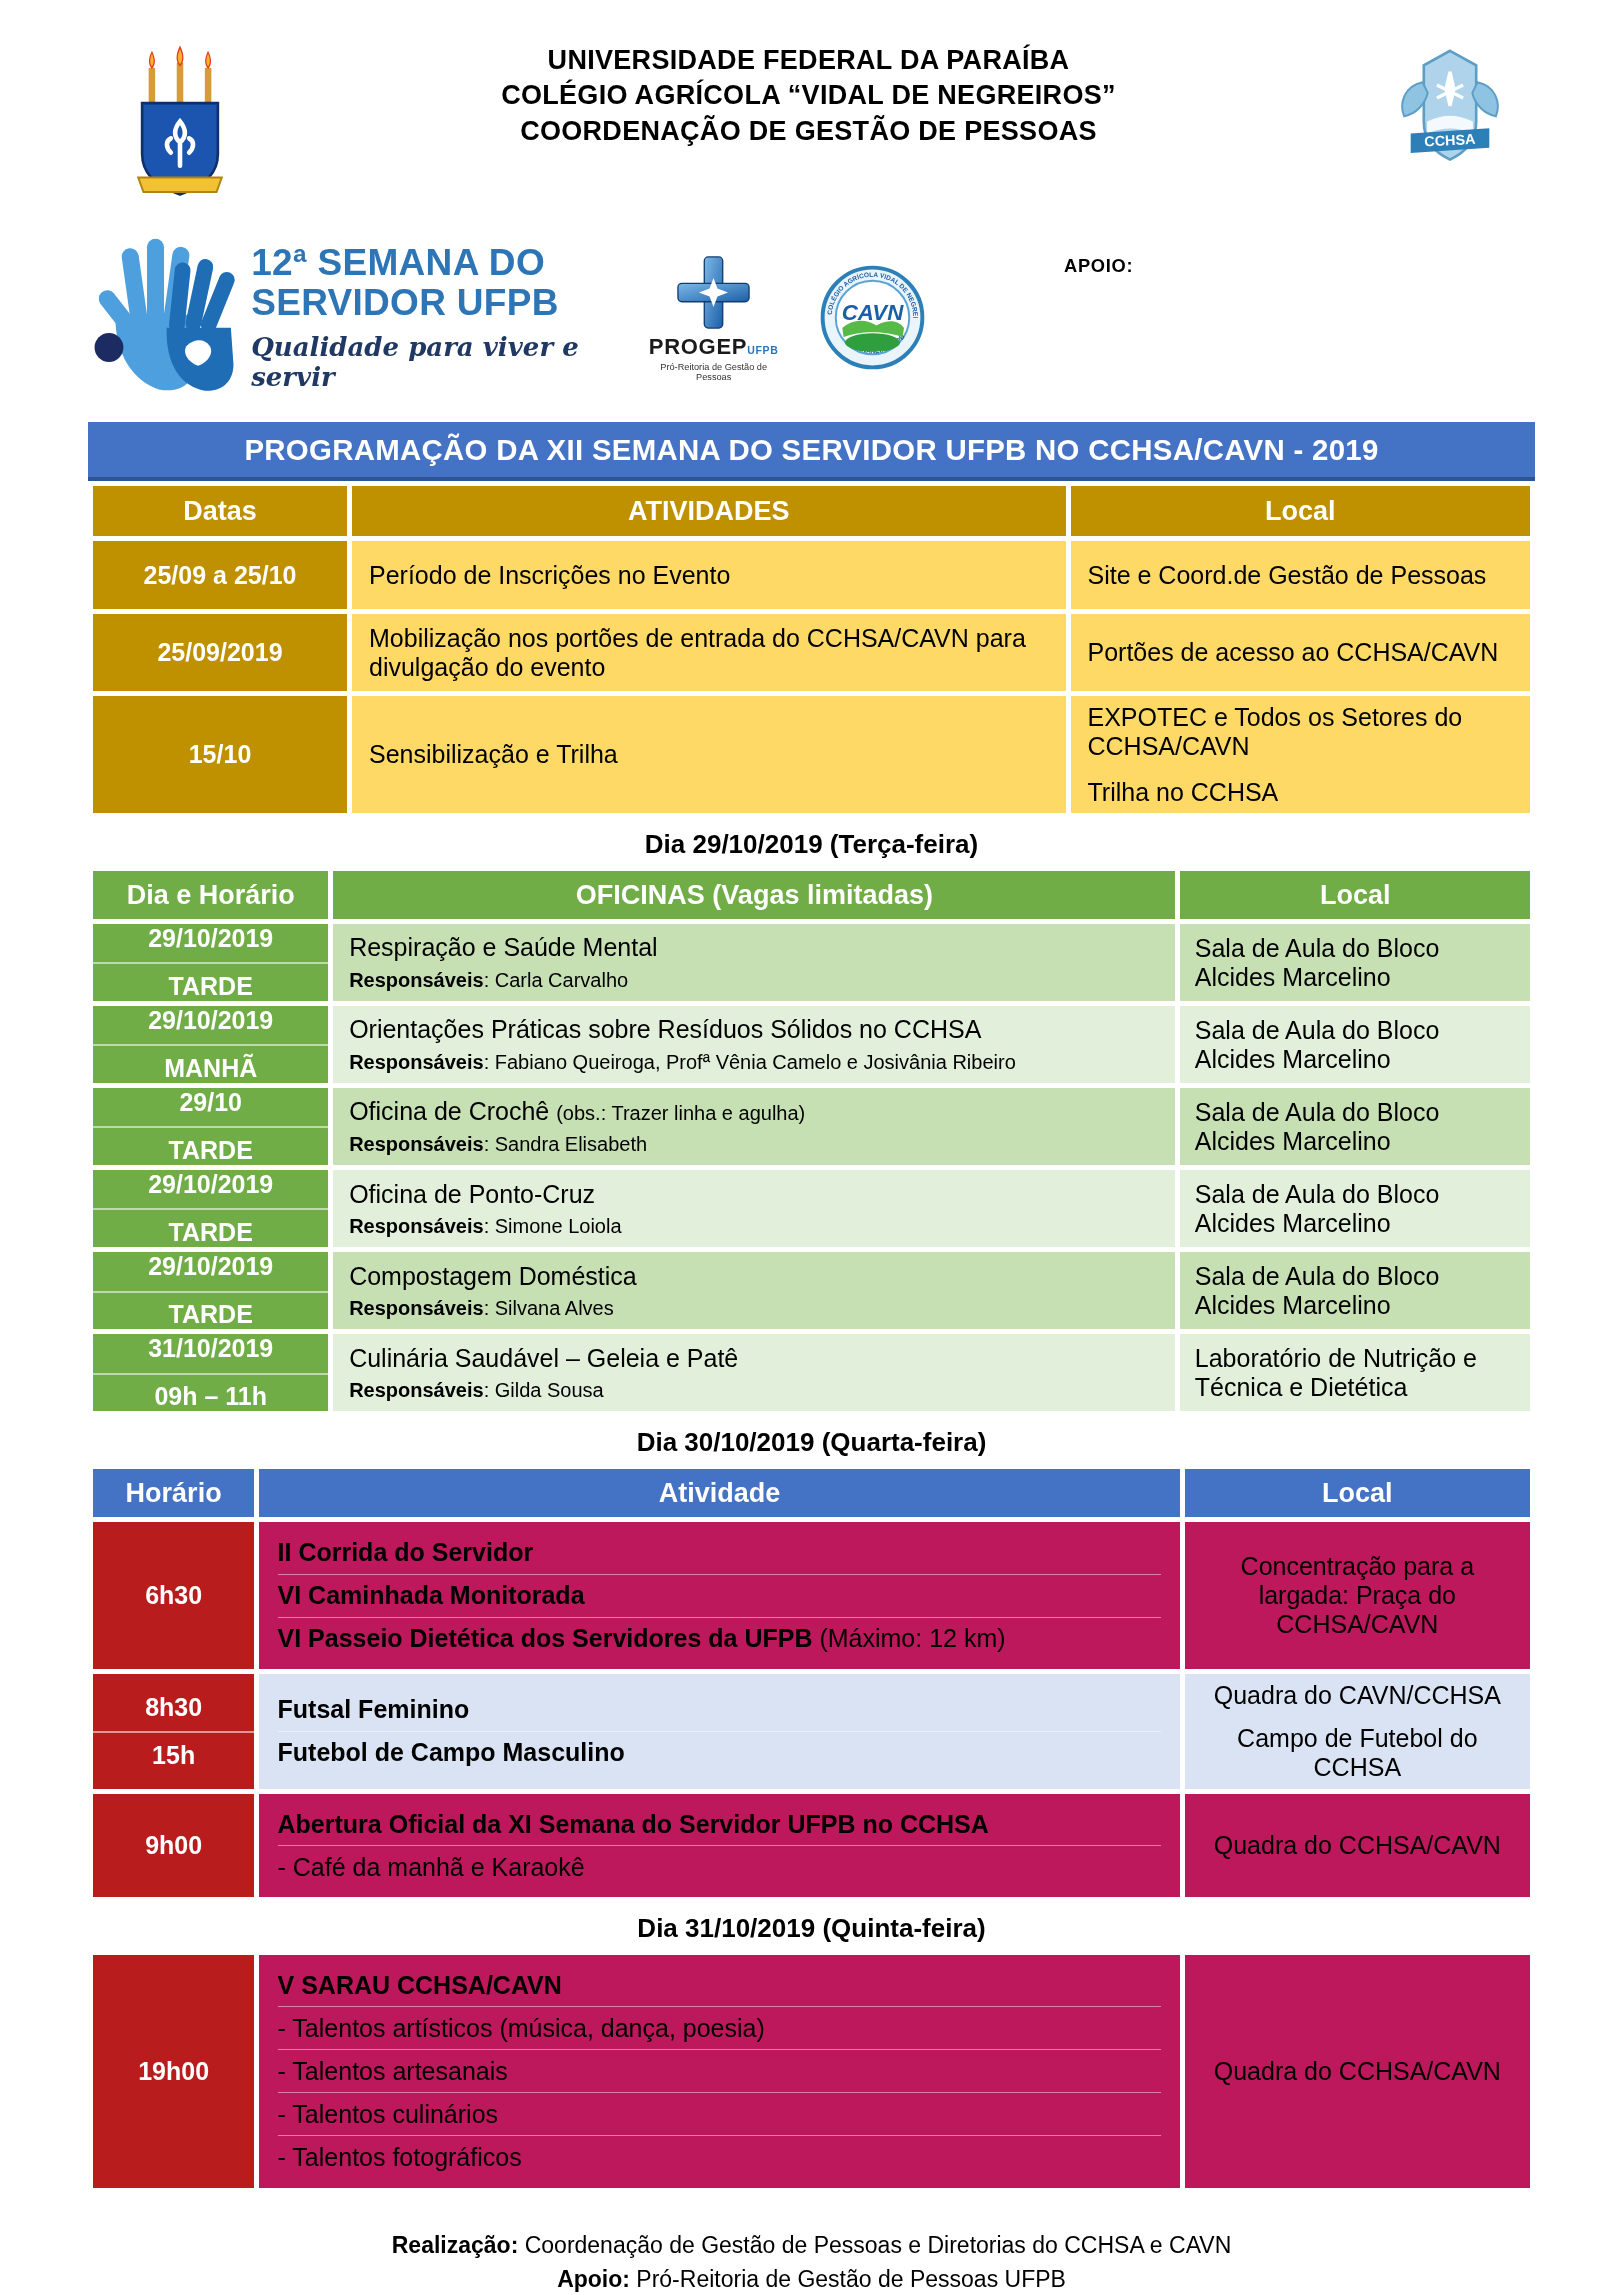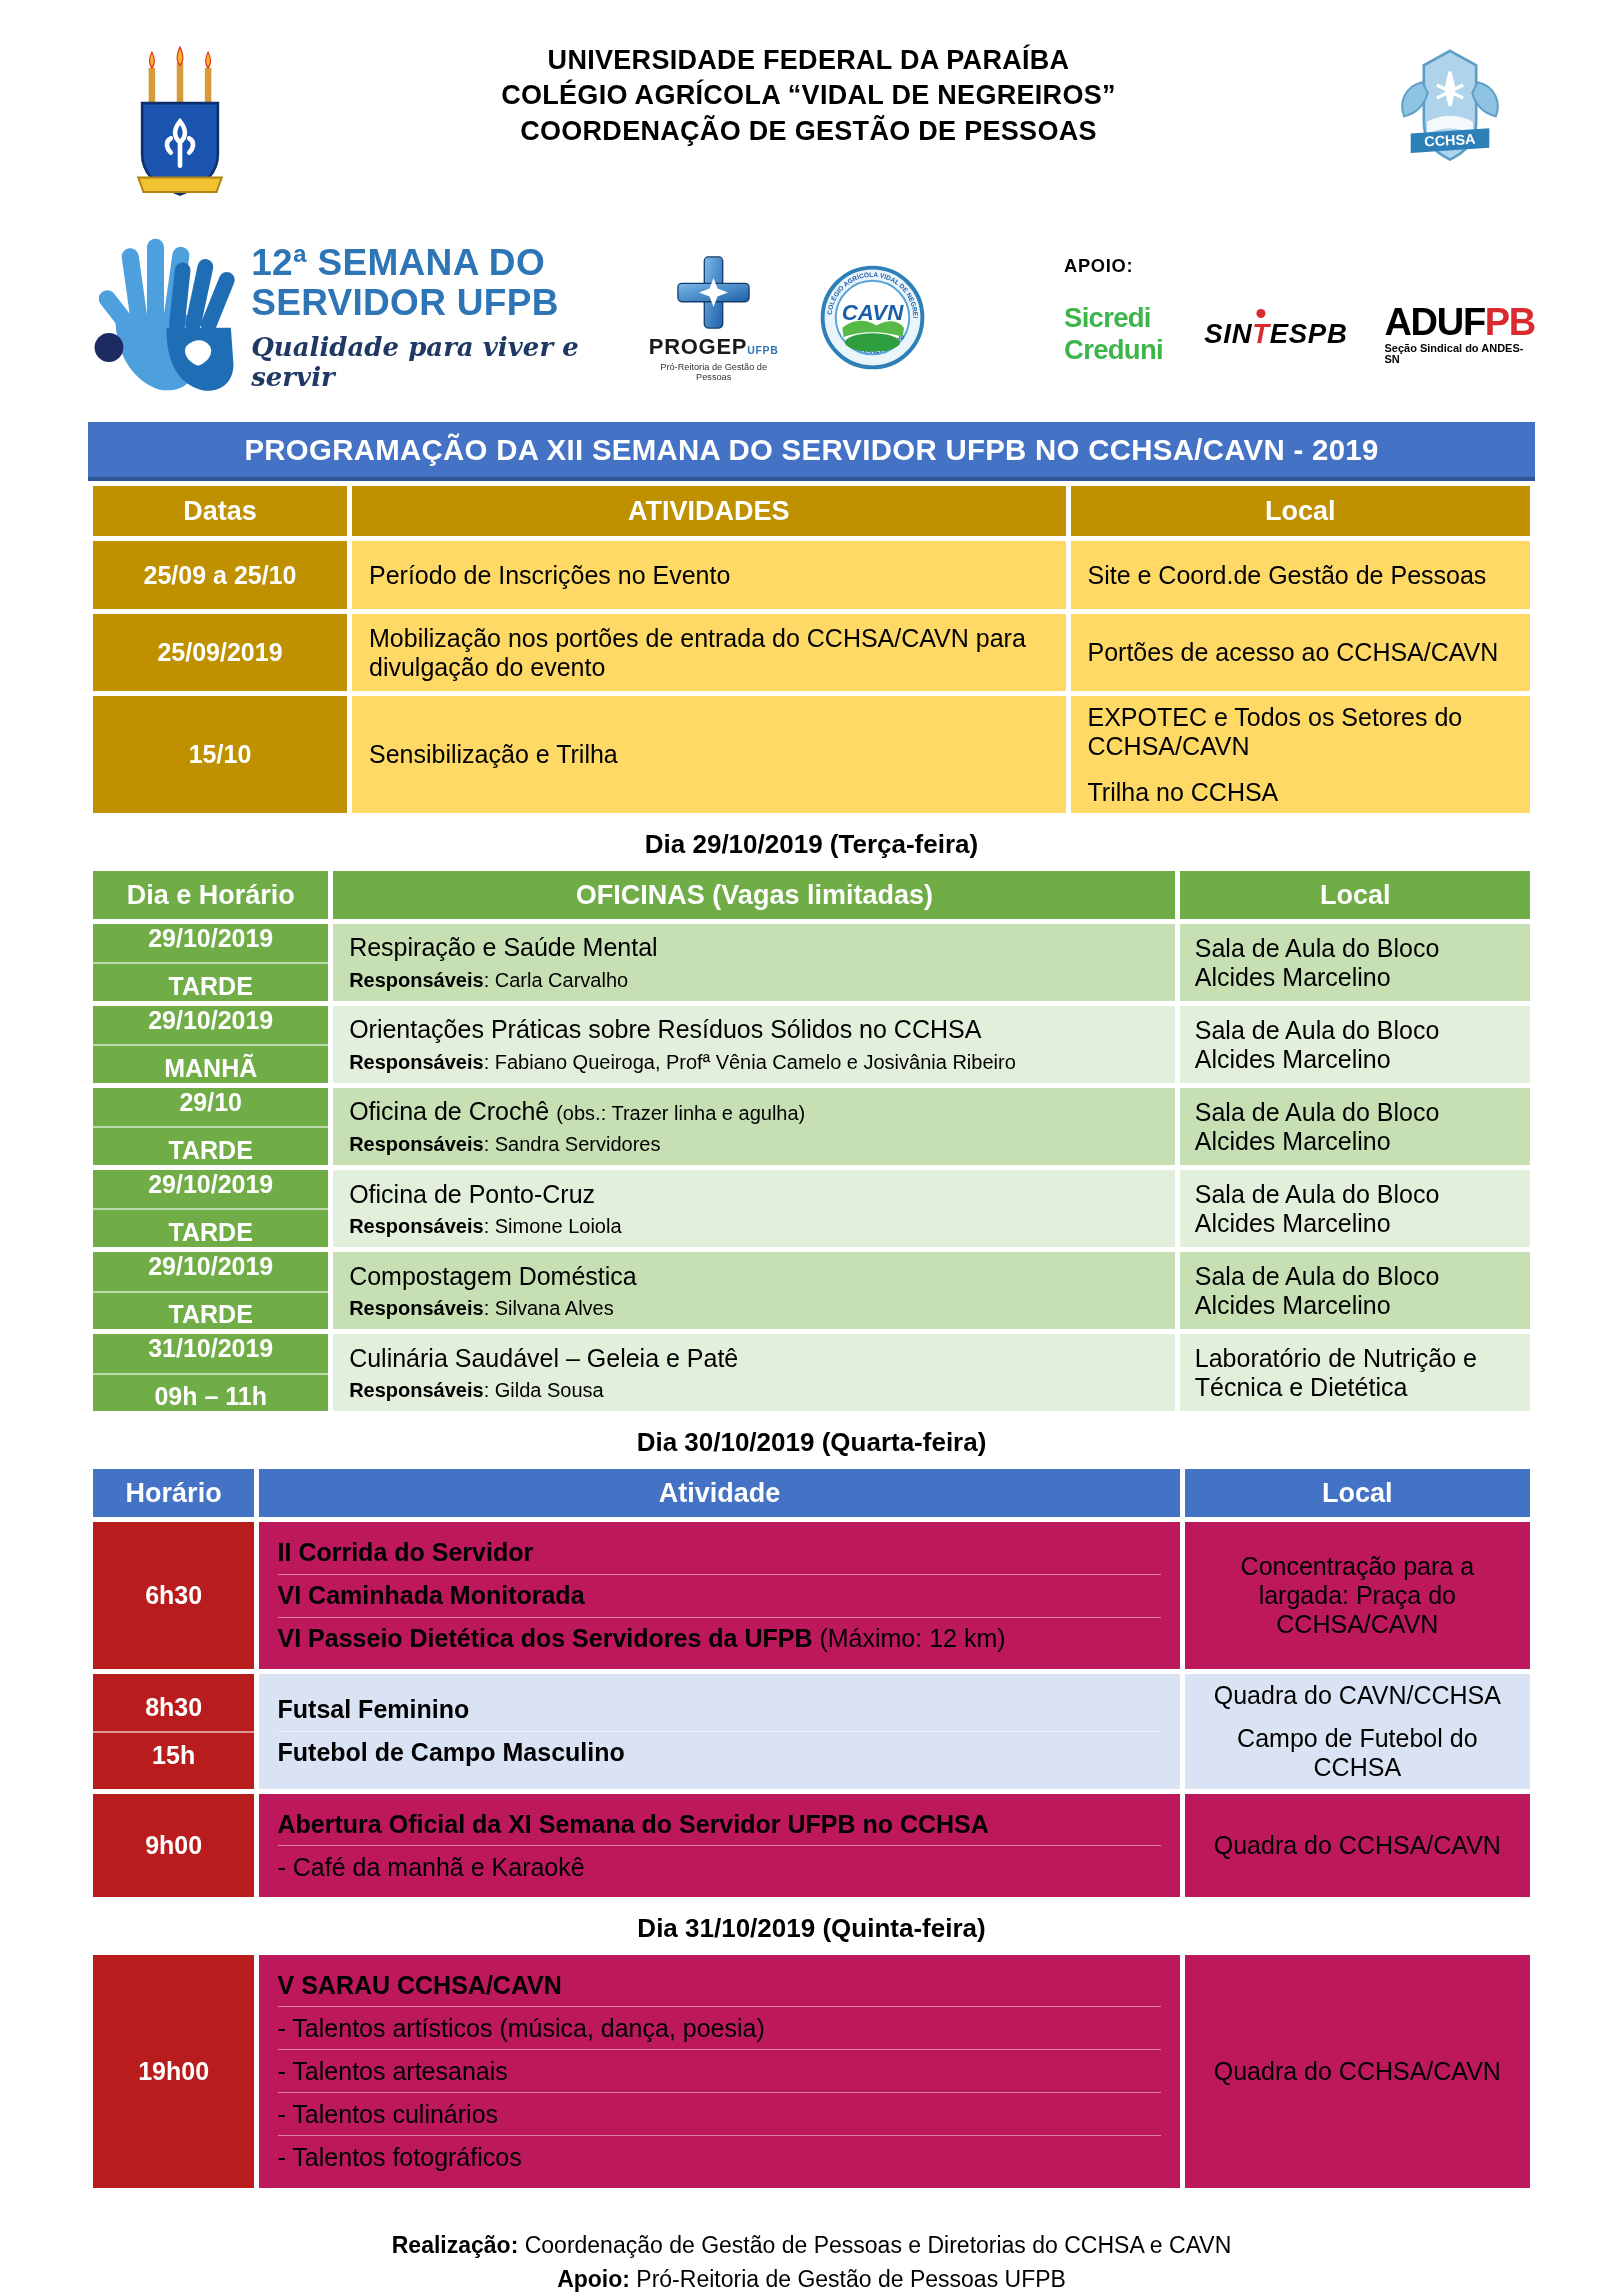--- a/index.html
+++ b/index.html
@@ -187,28 +187,20 @@
         </text>
         <text font-size="10" fill="#1b5fa8" font-weight="bold">
           <textPath href="#ringBot" startOffset="28%">BANANEIRAS - PB</textPath>
         </text>
         <path d="M34 96 C50 82 70 82 86 92 C104 82 120 84 128 96 L126 110 C100 100 60 100 36 110 Z" fill="#57b947"></path>
         <ellipse cx="80" cy="118" rx="42" ry="14" fill="#2f9e3f"></ellipse>
         <text x="80" y="84" text-anchor="middle" font-size="34" font-weight="bold" font-style="italic" fill="#1b5fa8">CAVN</text>
       </svg>
       <div class="apoio">
         <div class="apoio-label">APOIO:</div>
-        <div class="sponsors">
-          <div class="sicredi">Sicredi Creduni</div>
-          <div class="sintespb"><span>SIN</span><span class="red-t">T</span><span>ESPB</span></div>
-          <div class="adufpb">
-            <div class="big"><span>ADUF</span><span class="red">PB</span></div>
-            <div class="sub">Seção Sindical do ANDES-SN</div>
-          </div>
-        </div>
       </div>
     </div>
 
     <div class="banner">PROGRAMAÇÃO DA XII SEMANA DO SERVIDOR UFPB NO CCHSA/CAVN - 2019</div>
 
     <table class="t-gold">
       <colgroup>
           <col style="width:17.8%">
           <col style="width:50%">
           <col style="width:32.2%">
@@ -280,21 +272,21 @@
         </td>
         <td class="body-cell loc">Sala de Aula do Bloco Alcides Marcelino</td>
       </tr>
       <tr class="ra">
         <td class="date-cell">
               <span class="first-line">29/10</span>
               <span class="sub-line">TARDE</span>
             </td>
         <td class="body-cell act">
           <p class="title"><span>Oficina de Crochê</span> <span class="obs">(obs.: Trazer linha e agulha)</span></p>
-          <p class="resp"><b>Responsáveis</b><span>: Sandra Servidores</span></p>
+          <p class="resp"><b>Responsáveis</b><span>: Sandra Elisabeth</span></p>
         </td>
         <td class="body-cell loc">Sala de Aula do Bloco Alcides Marcelino</td>
       </tr>
       <tr class="rb">
         <td class="date-cell">
               <span class="first-line">29/10/2019</span>
               <span class="sub-line">TARDE</span>
             </td>
         <td class="body-cell act">
           <p class="title">Oficina de Ponto-Cruz</p>

